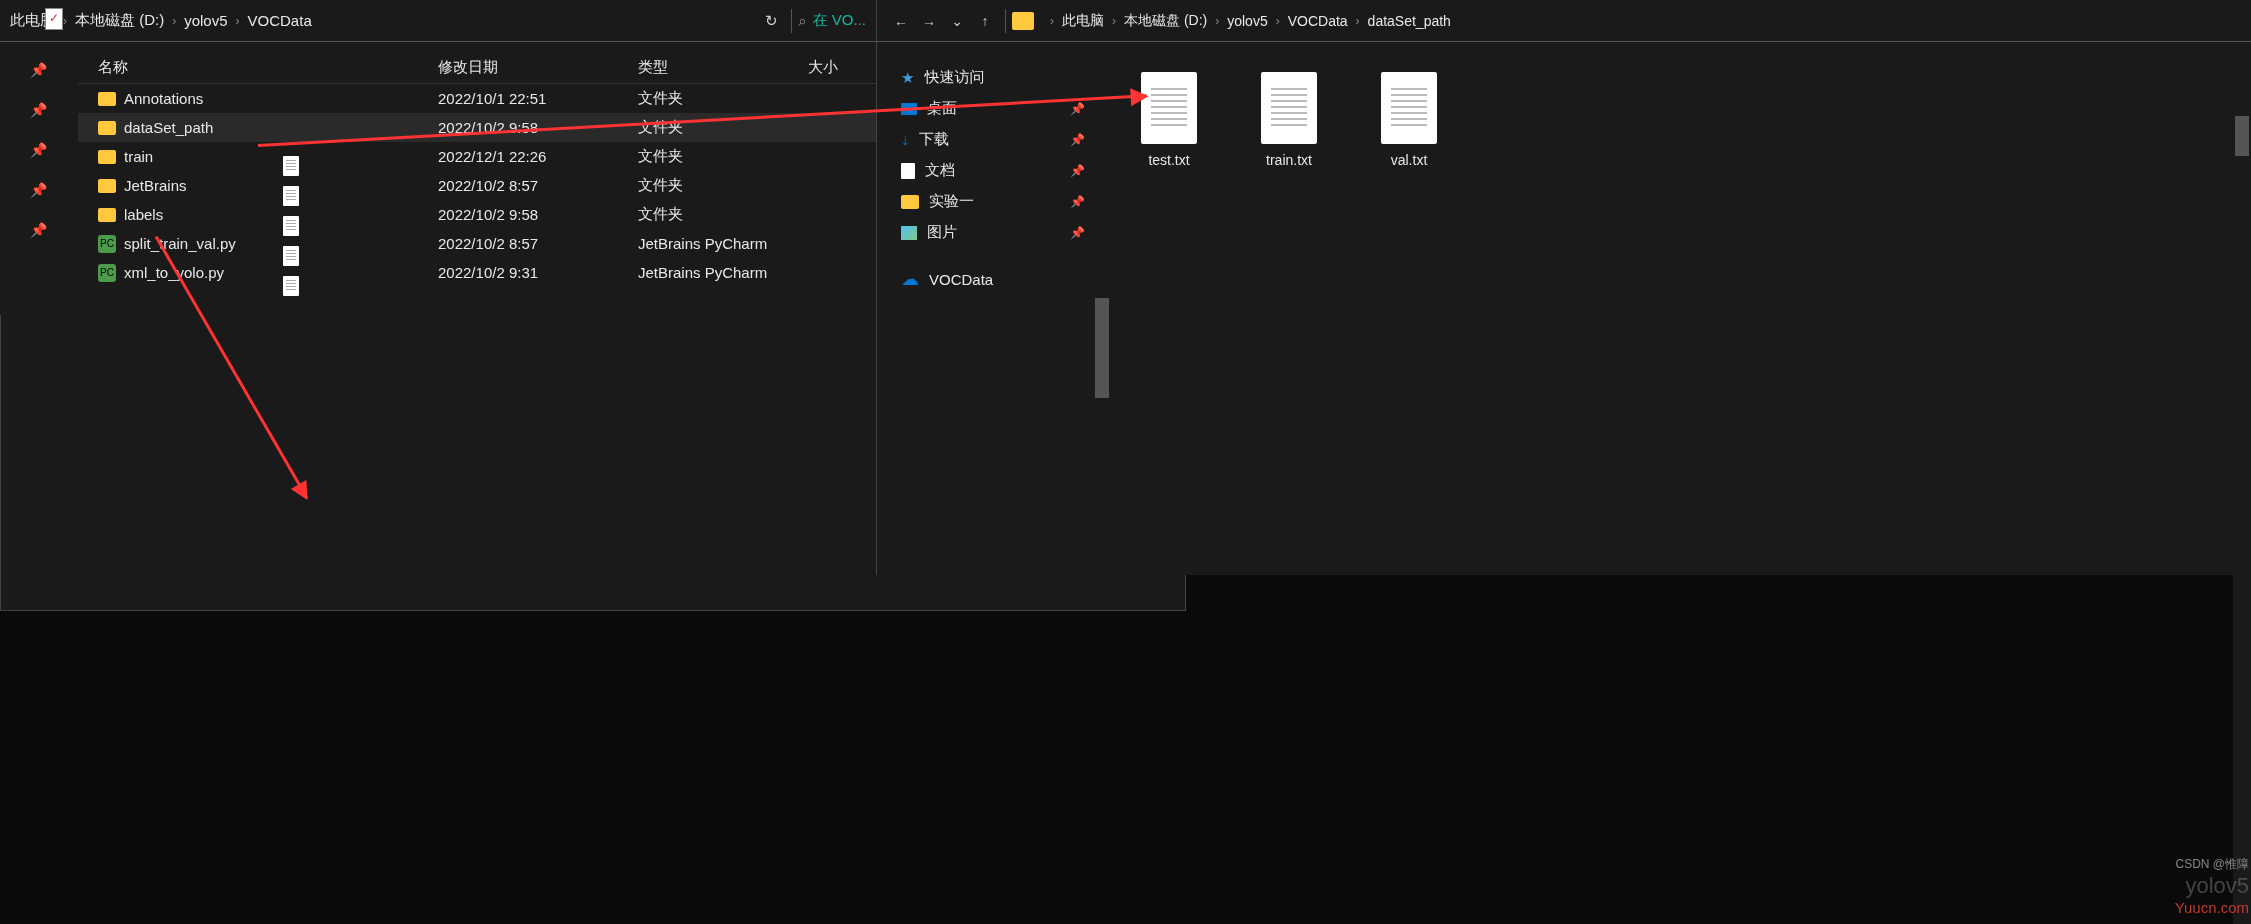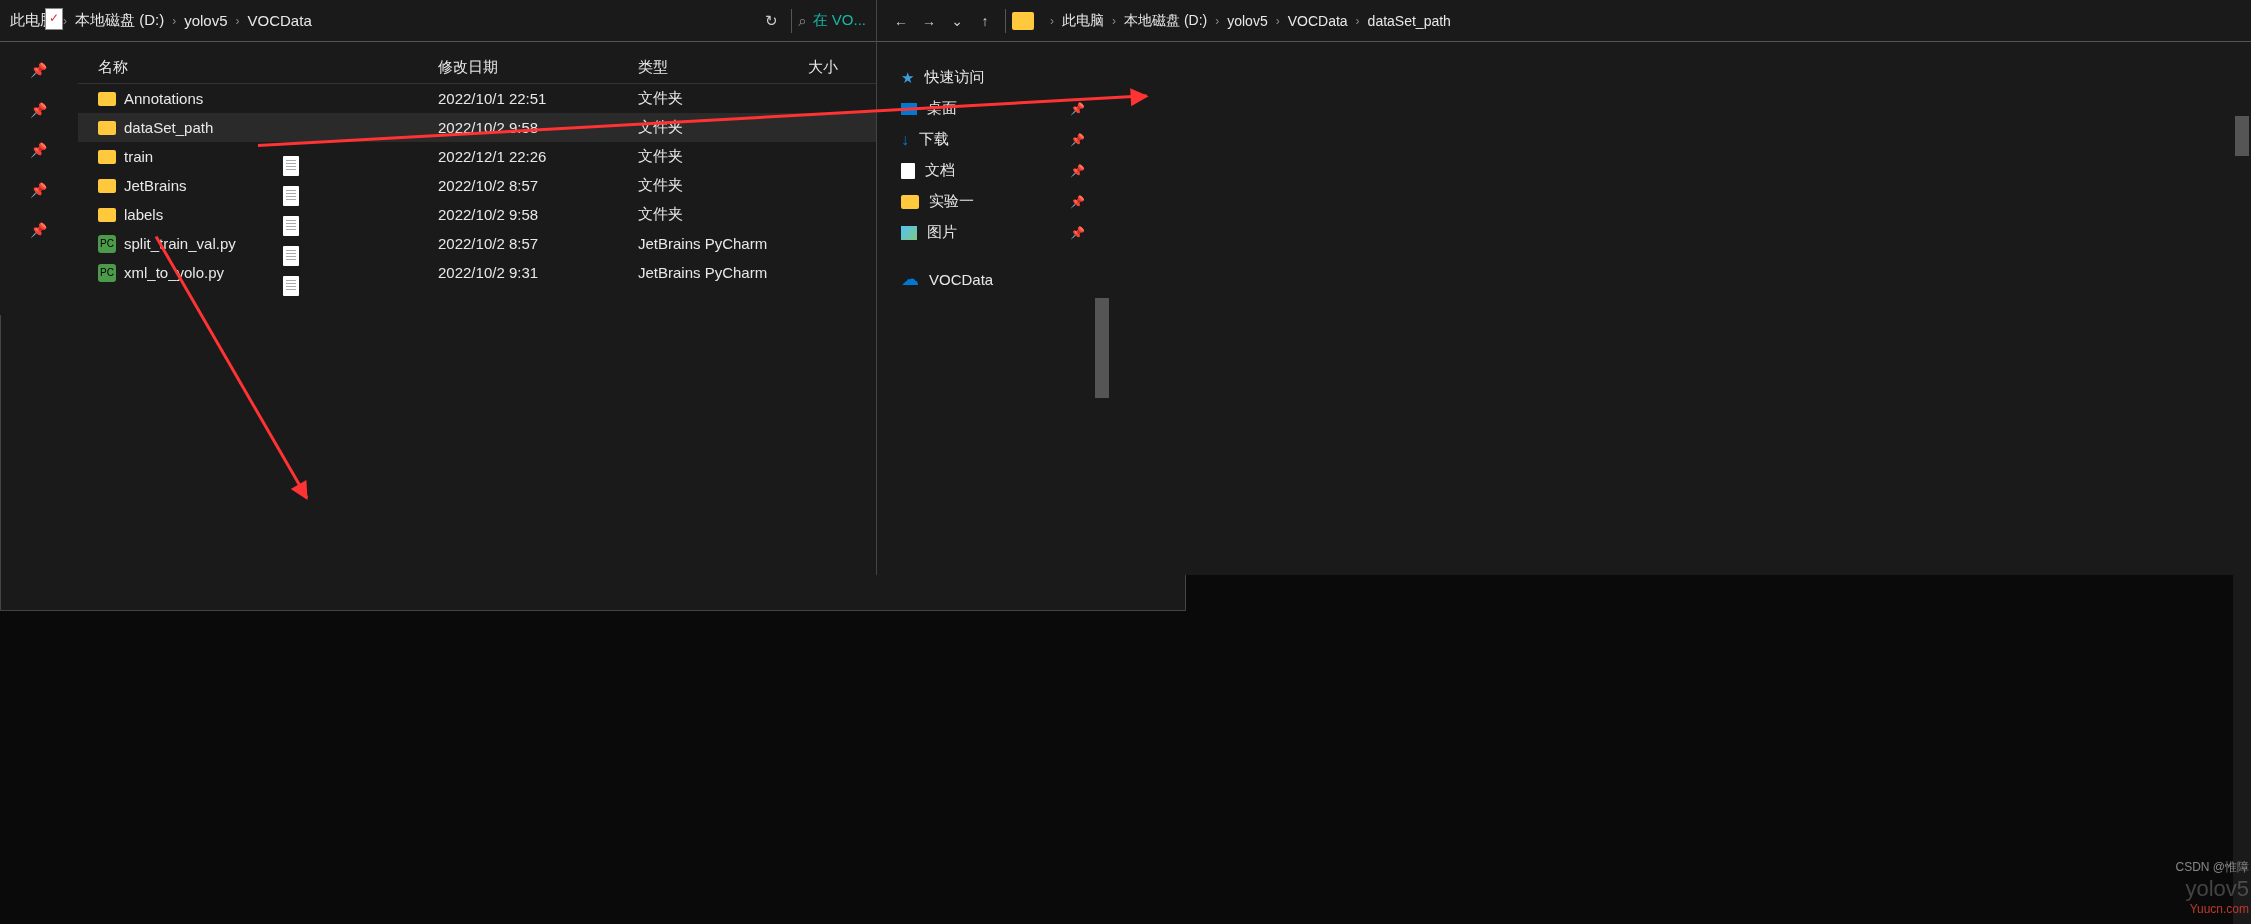--- a/index.html
+++ b/index.html
@@ -141,21 +141,21 @@
 }
 .arrow2::after {
   content: "";
   position: absolute; right: -2px; top: -7px;
   border-left: 18px solid #ff3333;
   border-top: 9px solid transparent;
   border-bottom: 9px solid transparent;
 }
 .watermark { position: absolute; right: 2px; bottom: 8px; text-align: right; font-size: 12px; color: #888; z-index: 300; }
 .wm-big { font-size: 22px; opacity: 0.45; }
-.wm-link { color: #c0392b; font-size: 12px; }
+.wm-link { color: #c0392b; font-size: 15px; }
 </style>
 </head>
 <body>
 
 <div id="w1" class="explorer">
   <div class="breadcrumb">
     <span class="bc-item">此电脑</span>
     <span class="bc-sep">›</span>
     <span class="bc-item">本地磁盘 (D:)</span>
     <span class="bc-sep">›</span>
@@ -302,20 +302,42 @@
           <span>图片</span>
           <span class="tree-pin">📌</span>
         </div>
       <div style="height:14px"></div>
       <div class="tree-item">
           <span class="onedrive">☁</span>
           <span>VOCData</span>
         </div>
       <div class="scrollbar-v" style="height:270px;top:0;right:-2px;position:relative;float:right;">
           <div class="scroll-thumb"></div>
+        </div>
+    </div>
+    <div class="icon-view">
+      <div id="w2-files" style="display:flex;gap:40px;">
+          <div class="icon-item">
+            <div class="txt-icon">
+              <div class="txt-lines"></div>
+            </div>
+    <span>test.txt</span>
+          </div>
+          <div class="icon-item">
+            <div class="txt-icon">
+              <div class="txt-lines"></div>
+            </div>
+    <span>train.txt</span>
+          </div>
+          <div class="icon-item">
+            <div class="txt-icon">
+              <div class="txt-lines"></div>
+            </div>
+    <span>val.txt</span>
+          </div>
         </div>
     </div>
   </div>
 </div>
 
 <div id="w3">
   <div class="titlebar">
     <div class="tb-left">
       <span class="tb-icon"></span>
       <span class="tb-doc"></span>

